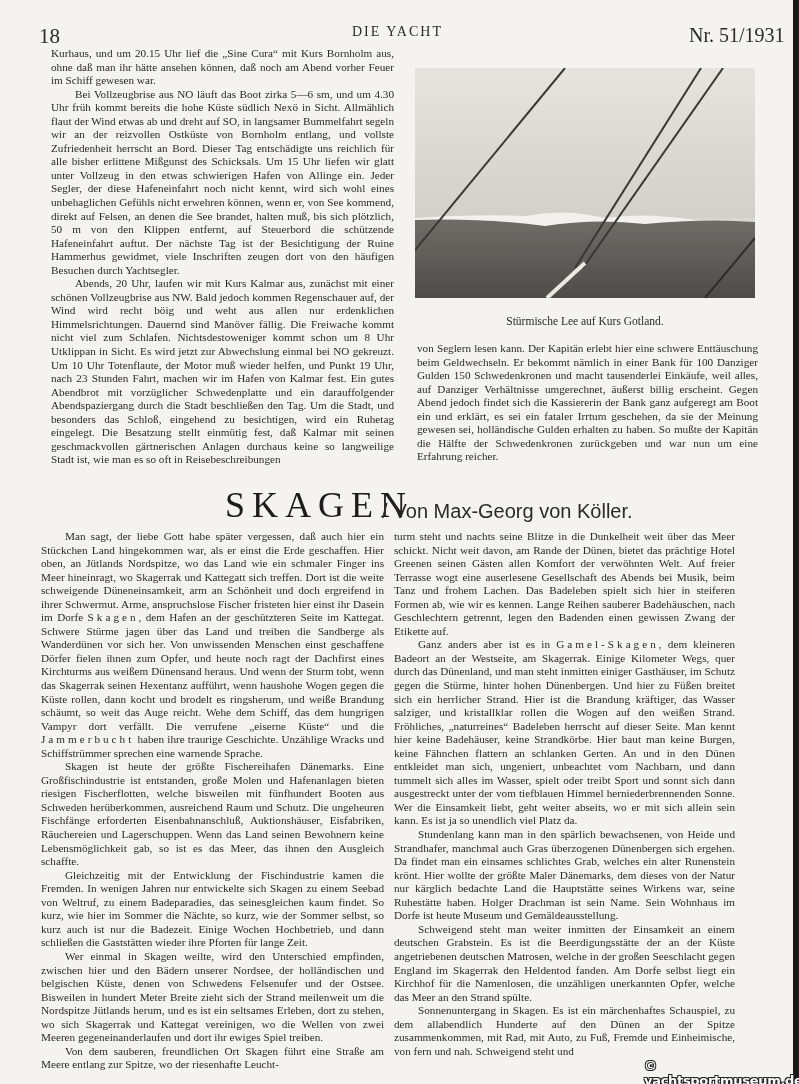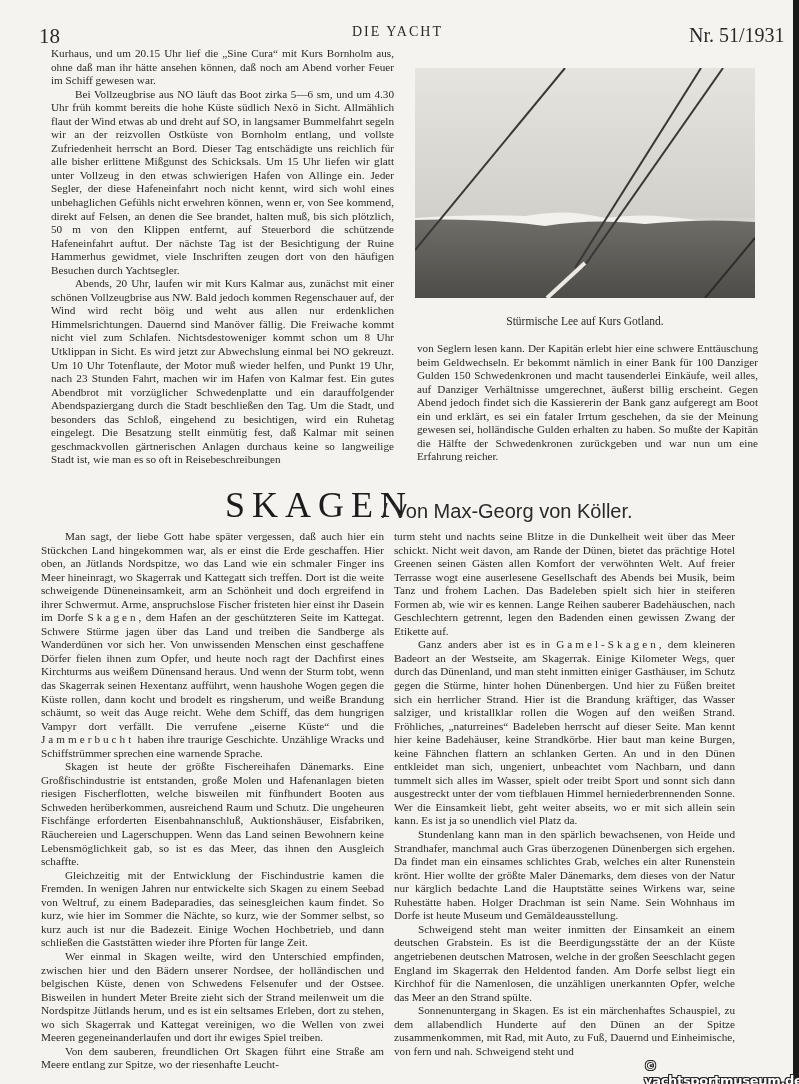--- a/index.html
+++ b/index.html
@@ -116,16 +116,16 @@
     <p class="ind gap"><span>Skagen ist heute der größte Fischereihafen Dänemarks. Eine Großfischindustrie ist entstanden, große Molen und Hafenanlagen bieten riesigen Fischerflotten, welche bisweilen mit fünfhundert Booten aus Schweden herüberkommen, ausreichend Raum und Schutz. Die ungeheuren Fischfänge erforderten Eisenbahn­anschluß, Auktionshäuser, Eisfabriken, Räuchereien und Lager­schuppen. Wenn das Land seinen Bewohnern keine Lebens­möglichkeit gab, so ist es das Meer, das ihnen den Ausgleich schaffte.</span></p>
     <p class="ind gap"><span>Gleichzeitig mit der Entwicklung der Fischindustrie kamen die Fremden. In wenigen Jahren nur entwickelte sich Skagen zu einem Seebad von Weltruf, zu einem Badeparadies, das seinesgleichen kaum findet. So kurz, wie hier im Sommer die Nächte, so kurz, wie der Sommer selbst, so kurz auch ist nur die Badezeit. Einige Wochen Hochbetrieb, und dann schließen die Gaststätten wieder ihre Pforten für lange Zeit.</span></p>
     <p class="ind gap"><span>Wer einmal in Skagen weilte, wird den Unterschied emp­finden, zwischen hier und den Bädern unserer Nordsee, der holländischen und belgischen Küste, denen von Schwedens Felsenufer und der Ostsee. Bisweilen in hundert Meter Breite zieht sich der Strand meilenweit um die Nordspitze Jütlands herum, und es ist ein seltsames Erleben, dort zu stehen, wo sich Skagerrak und Kattegat vereinigen, wo die Wellen von zwei Meeren gegeneinanderlaufen und dort ihr ewiges Spiel treiben.</span></p>
     <p class="ind gap"><span>Von dem sauberen, freundlichen Ort Skagen führt eine Straße am Meere entlang zur Spitze, wo der riesenhafte Leucht-</span></p>
   </div>
 <div class="col" id="col-bot-right">
     <p class=""><span>turm steht und nachts seine Blitze in die Dunkelheit weit über das Meer schickt. Nicht weit davon, am Rande der Dünen, bietet das prächtige Hotel Greenen seinen Gästen allen Komfort der verwöhnten Welt. Auf freier Terrasse wogt eine auserlesene Gesellschaft des Abends bei Musik, beim Tanz und frohem Lachen. Das Badeleben spielt sich hier in steiferen Formen ab, wie wir es kennen. Lange Reihen sauberer Badehäuschen, nach Geschlechtern getrennt, legen den Badenden einen gewissen Zwang der Etikette auf.</span></p>
     <p class="ind gap"><span>Ganz anders aber ist es in </span><span class="spaced">Gamel-Skagen</span><span>, dem kleineren Badeort an der Westseite, am Skagerrak. Einige Kilometer Wegs, quer durch das Dünenland, und man steht in­mitten einiger Gasthäuser, im Schutz gegen die Stürme, hinter hohen Dünenbergen. Und hier zu Füßen breitet sich ein herr­licher Strand. Hier ist die Brandung kräftiger, das Wasser salziger, und kristallklar rollen die Wogen auf den weißen Strand. Fröhliches, „naturreines“ Badeleben herrscht auf dieser Seite. Man kennt hier keine Badehäuser, keine Strandkörbe. Hier baut man keine Burgen, keine Fähnchen flattern an schlanken Gerten. An und in den Dünen entkleidet man sich, ungeniert, unbeachtet vom Nachbarn, und dann tummelt sich alles im Wasser, spielt oder treibt Sport und sonnt sich dann ausgestreckt unter der vom tiefblauen Himmel hernieder­brennenden Sonne. Wer die Einsamkeit liebt, geht weiter ab­seits, wo er mit sich allein sein kann. Es ist ja so unendlich viel Platz da.</span></p>
     <p class="ind gap"><span>Stundenlang kann man in den spärlich bewachsenen, von Heide und Strandhafer, manchmal auch Gras überzogenen Dünenbergen sich ergehen. Da findet man ein einsames schlichtes Grab, welches ein alter Runenstein krönt. Hier wollte der größte Maler Dänemarks, dem dieses von der Natur nur kärglich bedachte Land die Hauptstätte seines Wirkens war, seine Ruhestätte haben. Holger Drachman ist sein Name. Sein Wohn­haus im Dorfe ist heute Museum und Gemäldeausstellung.</span></p>
     <p class="ind gap"><span>Schweigend steht man weiter inmitten der Einsamkeit an einem deutschen Grabstein. Es ist die Beerdigungsstätte der an der Küste angetriebenen deutschen Matrosen, welche in der großen Seeschlacht gegen England im Skagerrak den Heldentod fanden. Am Dorfe selbst liegt ein Kirchhof für die Namenlosen, die unzähligen unerkannten Opfer, welche das Meer an den Strand spülte.</span></p>
-    <p class="ind gap"><span>Sonnenuntergang in Skagen. Es ist ein märchenhaftes Schauspiel, zu dem allabendlich Hunderte auf den Dünen an der Spitze zusammenkommen, mit Rad, mit Auto, zu Fuß, Dauernd und Einheimische, von fern und nah. Schweigend steht und</span></p>
+    <p class="ind gap"><span>Sonnenuntergang in Skagen. Es ist ein märchenhaftes Schauspiel, zu dem allabendlich Hunderte auf den Dünen an der Spitze zusammenkommen, mit Rad, mit Auto, zu Fuß, Fremde und Einheimische, von fern und nah. Schweigend steht und</span></p>
   </div>
 
 <div class="watermark">© yachtsportmuseum.de</div>
 
 </body></html>

